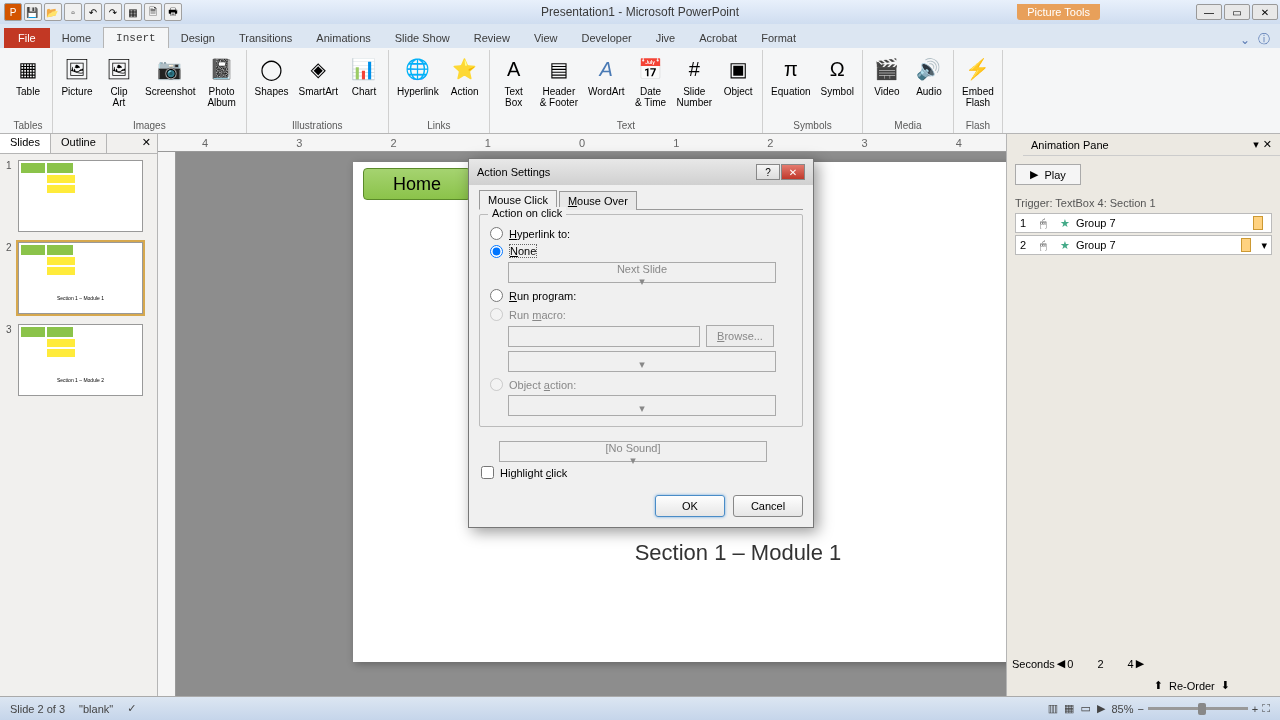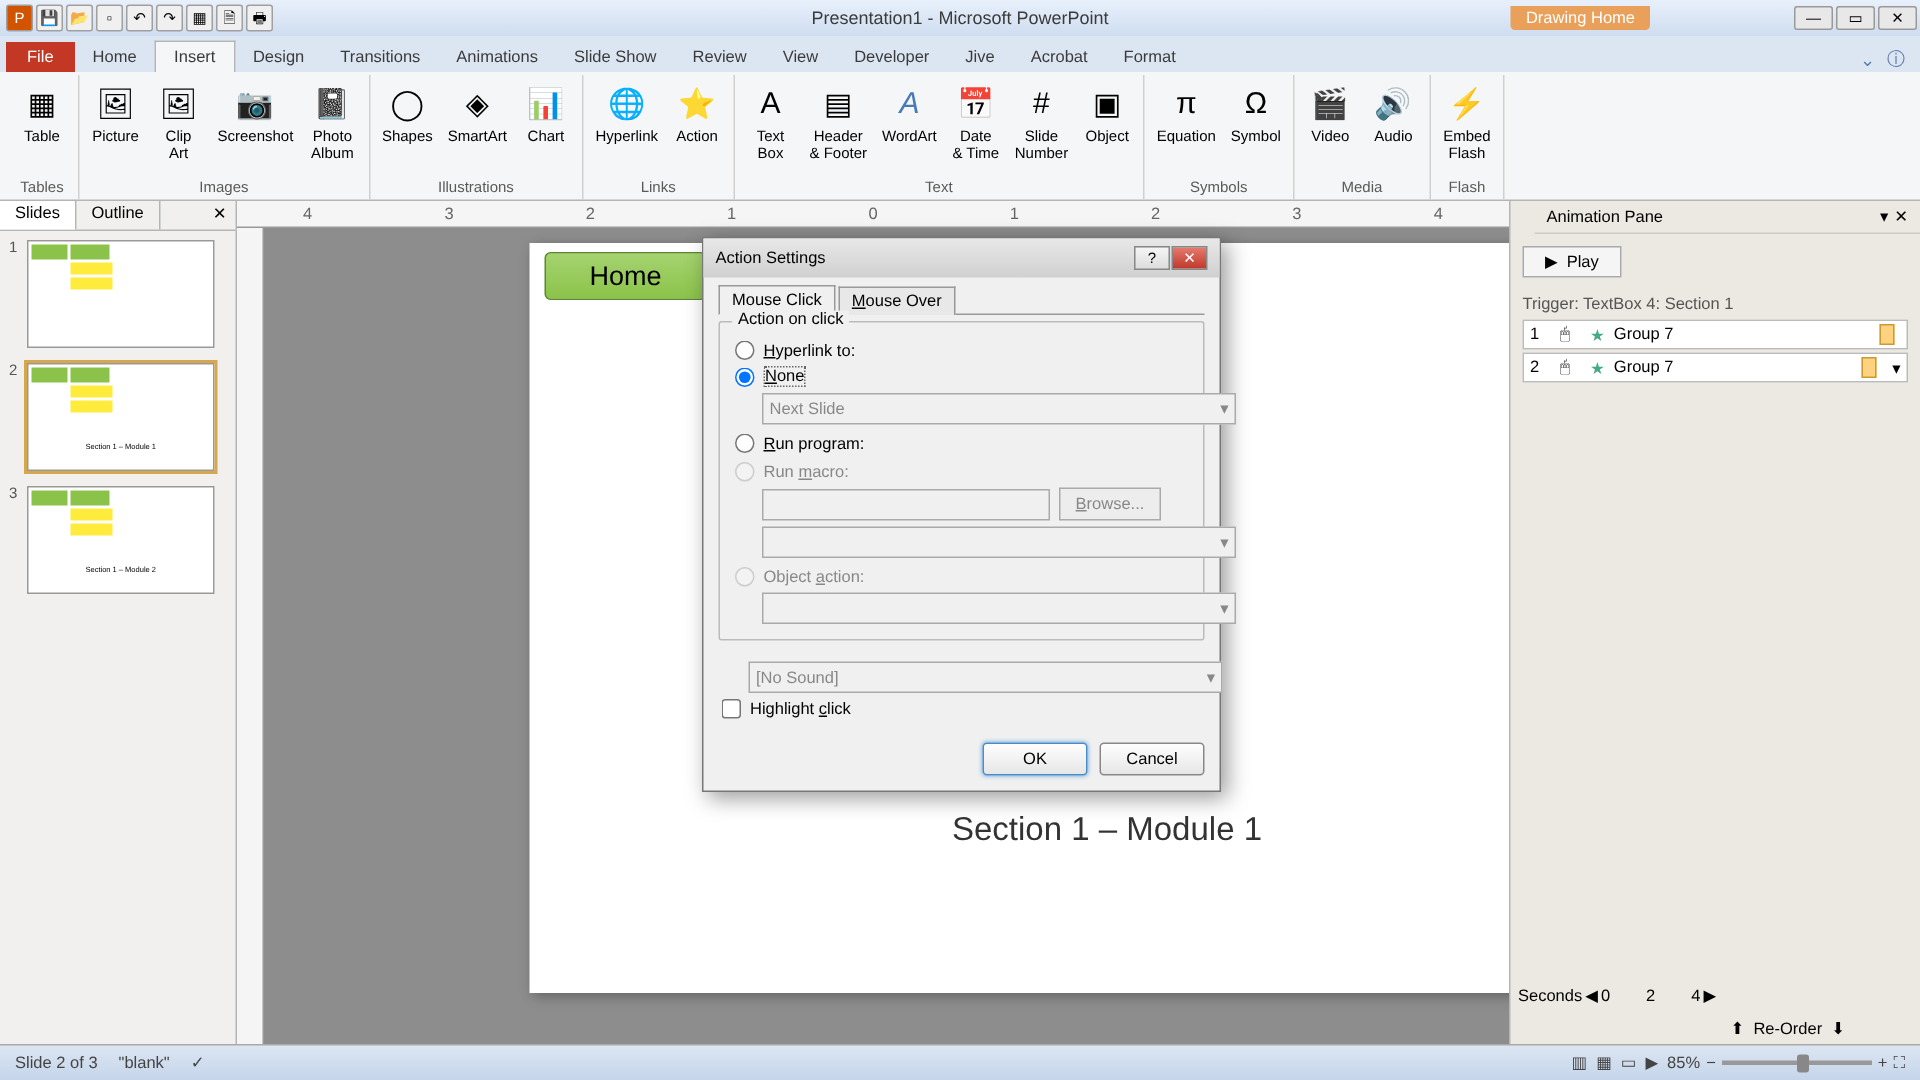--- a/index.html
+++ b/index.html
@@ -11,21 +11,21 @@
 .qat-icon { width: 18px; height: 18px; background: #f0f0f0; border: 1px solid #a0a0a0; border-radius: 2px; display: flex; align-items: center; justify-content: center; font-size: 10px; }
 .app-title { position: absolute; left: 50%; transform: translateX(-50%); font-size: 12px; color: #3b3b3b; }
 .draw-tools { position: absolute; right: 180px; background: #e8a05a; color: #fff; padding: 2px 10px; font-size: 11px; border-radius: 0 0 3px 3px; }
 .winbtns { position: absolute; right: 2px; display: flex; gap: 2px; }
 .winbtn { width: 26px; height: 16px; background: #e8e8e8; border: 1px solid #999; border-radius: 2px; display: flex; align-items: center; justify-content: center; font-size: 10px; }
 
 
 .ribbon-tabs { height: 24px; background: #dce6f2; display: flex; align-items: flex-end; padding-left: 4px; }
 .file-tab { background: #c23824; color: #fff; padding: 4px 14px; font-size: 11px; }
 .rtab { padding: 4px 12px; font-size: 11px; color: #3b3b3b; cursor: pointer; }
-.rtab.active { background: #f5f6f7; border: 1px solid #b5b5b5; border-bottom: none; }
+.rtab.active { background: #f5f6f7; border: 1px solid #b5b5b5; border-bottom: none; font-family: Liberation Mono, monospace; }
 .ribbon-help { margin-left: auto; padding-right: 10px; display: flex; gap: 8px; align-items: center; }
 .help-icon { color: #5a7ab3; font-size: 12px; }
 
 
 .ribbon { height: 86px; background: #f5f6f7; border-bottom: 1px solid #b5b5b5; display: flex; padding: 2px 4px 0; }
 .rgroup { border-right: 1px solid #d0d0d0; padding: 2px 6px 0; display: flex; flex-direction: column; align-items: center; }
 .rgroup-items { display: flex; gap: 6px; flex: 1; }
 .rg-item { display: flex; flex-direction: column; align-items: center; justify-content: flex-start; cursor: pointer; padding: 2px; min-width: 36px; }
 .rg-icon { width: 30px; height: 30px; display: flex; align-items: center; justify-content: center; font-size: 20px; }
 .rg-label { font-size: 10px; text-align: center; line-height: 11px; margin-top: 2px; }
@@ -69,21 +69,21 @@
 .dlg-close { background: linear-gradient(#e47a6e,#c0392b); color: #fff; }
 .dlg-body { padding: 4px 10px 10px; }
 .dlg-tabs { display: flex; border-bottom: 1px solid #999; margin-bottom: 4px; align-items: center; }
 .dlg-tab { padding: 3px 8px; font-size: 11px; border: 1px solid #999; border-bottom: none; background: #e8e8e8; margin-right: 2px; position: relative; top: 1px; }
 .dlg-tab.active { background: #f0f0f0; border-bottom: 1px solid #f0f0f0; }
 .dlg-group { border: 1px solid #bbb; border-radius: 2px; padding: 8px 10px 10px; margin-bottom: 8px; position: relative; }
 .dlg-group-title { position: absolute; top: -8px; left: 8px; background: #f0f0f0; padding: 0 4px; font-size: 11px; }
 .dlg-row { display: flex; align-items: center; margin: 4px 0; }
 .dlg-radio, .dlg-check { margin-right: 6px; }
 .dlg-label { font-size: 11px; }
-.dlg-select { width: 316px; height: 21px; margin-left: 18px; border: 1px solid #aaa; background: #fff; padding: 0 4px; font-size: 11px; display: flex; align-items: center; justify-content: space-between; margin-top: 2px; }
+.dlg-select { width: 268px; height: 21px; margin-left: 18px; border: 1px solid #aaa; background: #fff; padding: 0 4px; font-size: 11px; display: flex; align-items: center; justify-content: space-between; margin-top: 2px; flex-direction: column; }
 .dlg-select.disabled { background: #f0f0f0; color: #888; }
 .dlg-input { width: 192px; height: 21px; margin-left: 18px; border: 1px solid #aaa; background: #f0f0f0; }
 .dlg-browse { width: 68px; height: 22px; margin-left: 6px; border: 1px solid #aaa; background: #ededed; font-size: 11px; color: #888; }
 .dlg-buttons { display: flex; justify-content: flex-end; gap: 8px; margin-top: 6px; }
 .dlg-btn { width: 70px; height: 22px; border: 1px solid #888; background: linear-gradient(#fefefe,#e6e6e6); border-radius: 3px; font-size: 11px; }
 .dlg-btn.primary { border-color: #4a8cc7; box-shadow: 0 0 3px #6aa8e0; }
 
 
 .anim-pane { width: 274px; background: #ece9e2; border-left: 1px solid #b5b5b5; }
 .ap-header { padding: 4px 8px; font-size: 12px; border-bottom: 1px solid #ccc; display: flex; align-items: center; margin-left: 16px; }
@@ -114,21 +114,21 @@
     <div class="qat-icon">💾</div>
     <div class="qat-icon">📂</div>
     <div class="qat-icon">▫</div>
     <div class="qat-icon">↶</div>
     <div class="qat-icon">↷</div>
     <div class="qat-icon">▦</div>
     <div class="qat-icon">🗎</div>
     <div class="qat-icon">🖶</div>
   </div>
   <div class="app-title">Presentation1 - Microsoft PowerPoint</div>
-  <div class="draw-tools">Drawing Home</div>
+  <div class="draw-tools">Picture Tools</div>
   <div class="winbtns">
     <div class="winbtn">—</div>
     <div class="winbtn">▭</div>
     <div class="winbtn">✕</div>
   </div>
 </div>
 
 <div class="ribbon-tabs">
   <div class="file-tab">File</div>
   <div class="rtab">Home</div>

